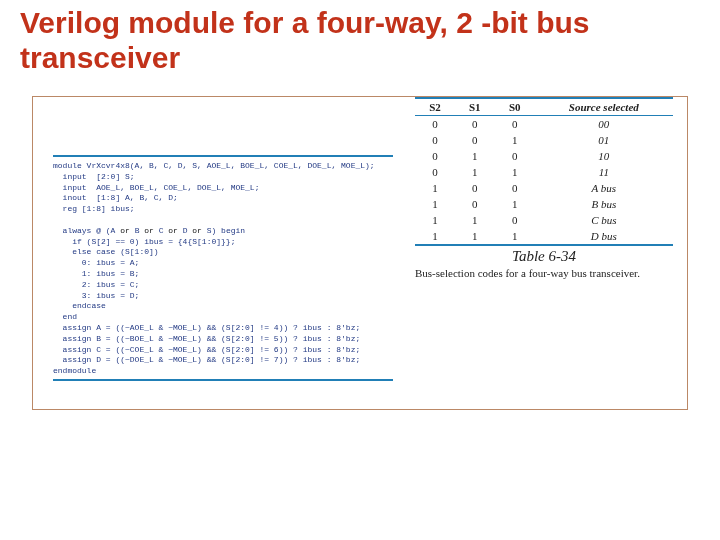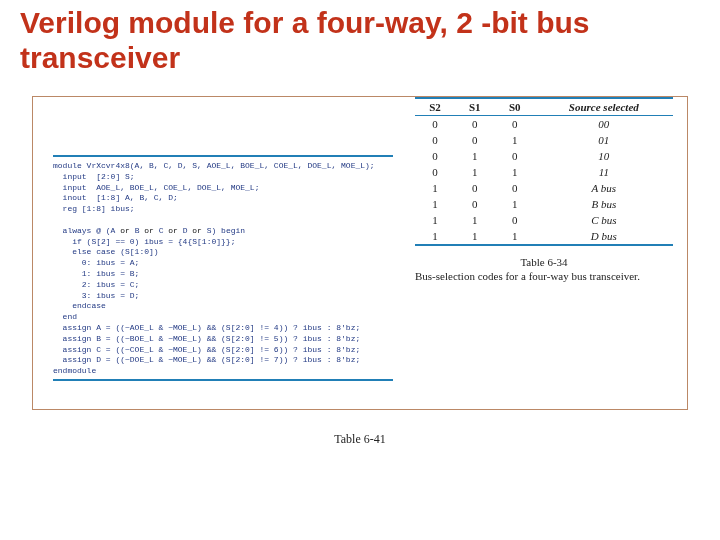--- a/index.html
+++ b/index.html
@@ -60,23 +60,24 @@
     width: 100%;
   }
   .tab34 th, .tab34 td {
     text-align: center;
     padding: 2px 6px;
   }
   .tab34 th:last-child, .tab34 td:last-child { text-align: center; font-style: italic; }
   .tab34 .rule-thick td { border-top: 2px solid #217fb6; padding:0; height:0; line-height:0; }
   .tab34 .rule-thin td  { border-top: 1px solid #217fb6; padding:0; height:0; line-height:0; }
   .tab34-caption {
-    margin-top: 10px;
+    margin-top: 2px;
     text-align: center;
-    font-size: 11px;
+    font-size: 15px;
+    font-style: italic;
   }
   .tab34-desc {
     text-align: left;
     font-size: 11px;
     margin-top: 2px;
   }
   .bottom-caption {
     position: absolute;
     left: 160px;
     top: 432px;
@@ -185,14 +186,13 @@
           </tr>
       </tbody>
     </table>
     <div class="tab34-caption">Table 6-34</div>
     <div class="tab34-desc">Bus-selection codes for a four-way bus transceiver.</div>
   </div>
 
 </div>
 
 <div class="bottom-caption">
-  <div class="lbl">Table 6-41</div>
 </div>
 
 </body></html>

